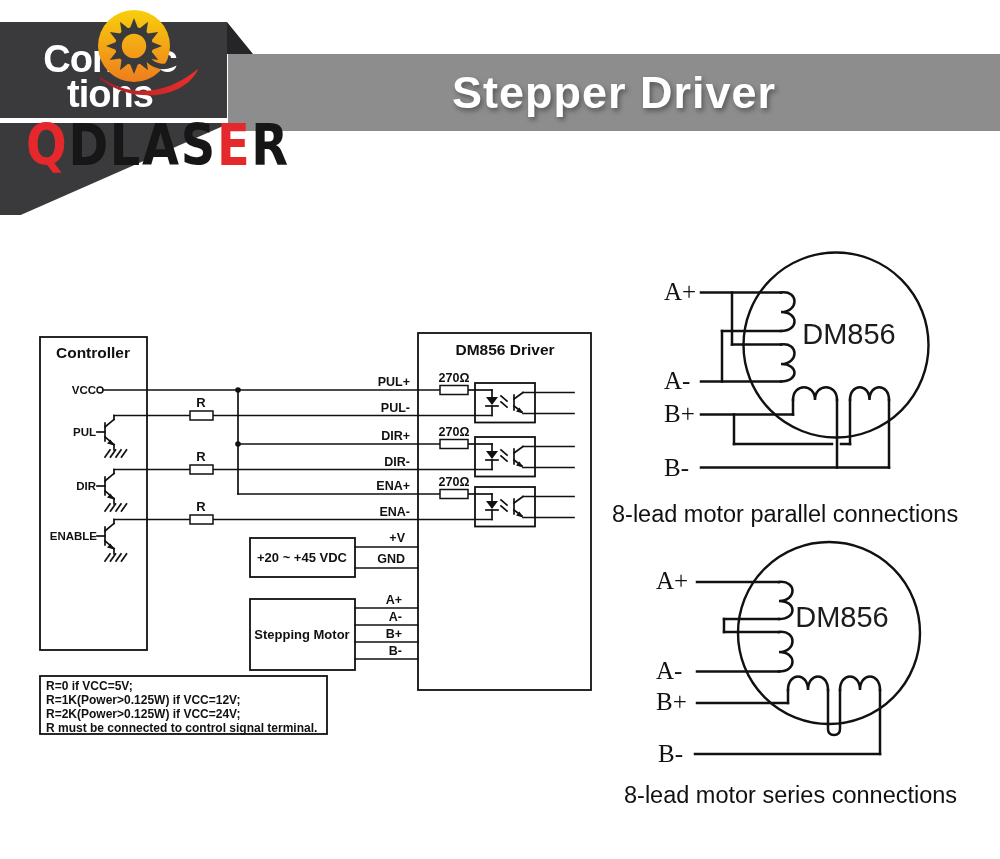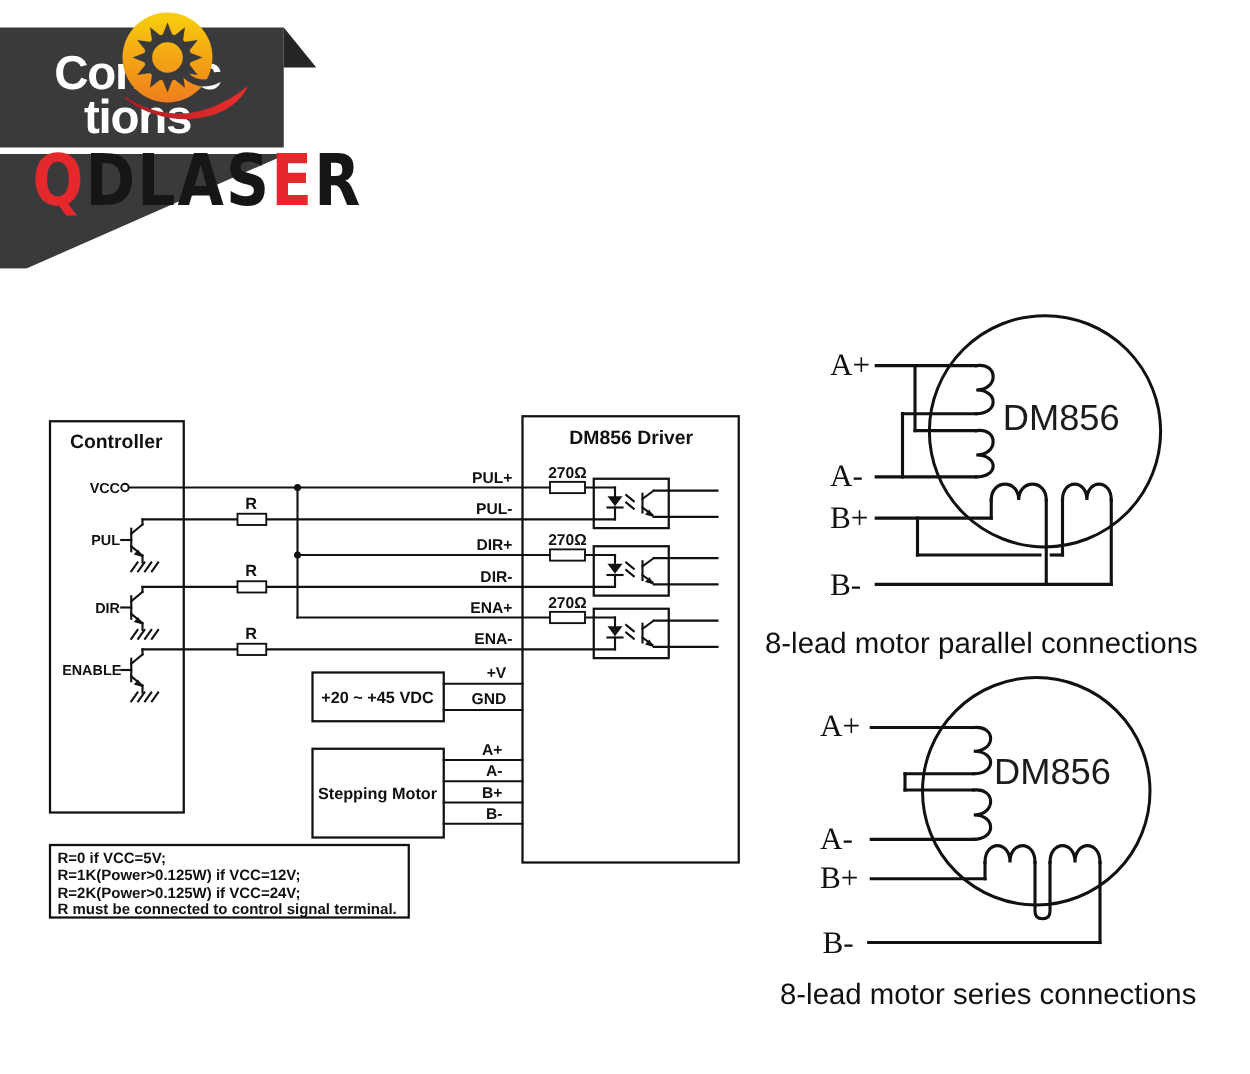--- a/index.html
+++ b/index.html
@@ -41,20 +41,23 @@
   .t-serif{font:25px "Liberation Serif",serif;}
   .t-dm{font:29px "Liberation Sans",sans-serif;fill:#1c1c1c;}
   .t-cap{font:23.5px "Liberation Sans",sans-serif;}
   .a-end{text-anchor:end;} .a-mid{text-anchor:middle;}
 </style>
 </head>
 <body>
 
 <div id="page">
 
+  <div class="titlebar">
+    <span class="tb-text">Stepper Driver</span>
+  </div>
 
   <div class="ribbon"></div>
   <div class="fold"></div>
   <div class="logo-block"></div>
 
   <div class="ribbon-text">
     <span>Connec</span><br>
     <span>tions</span>
   </div>
 

